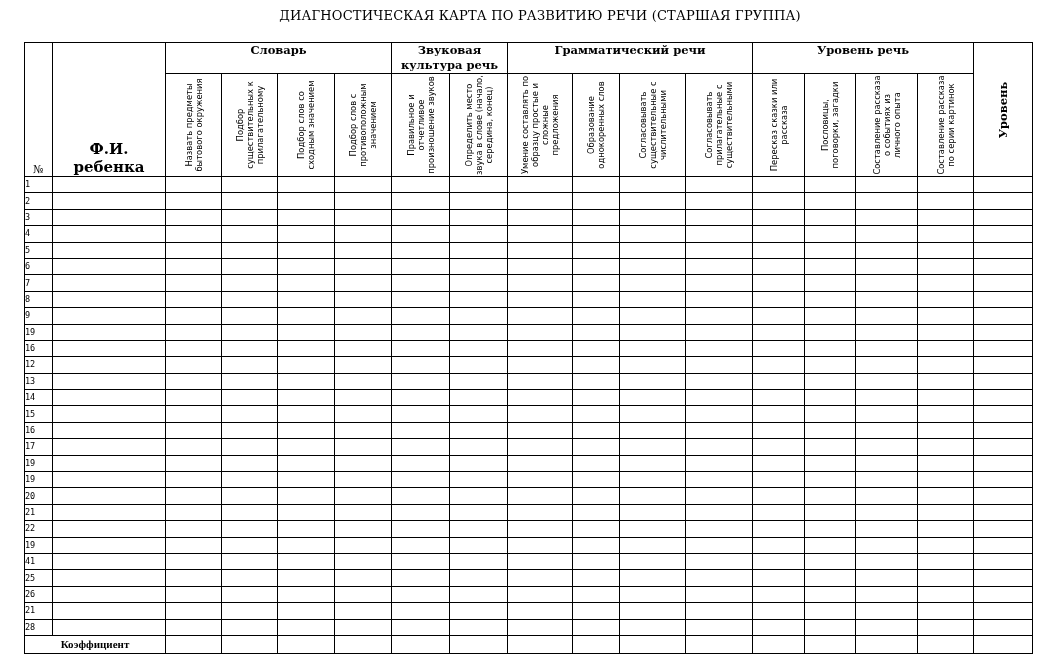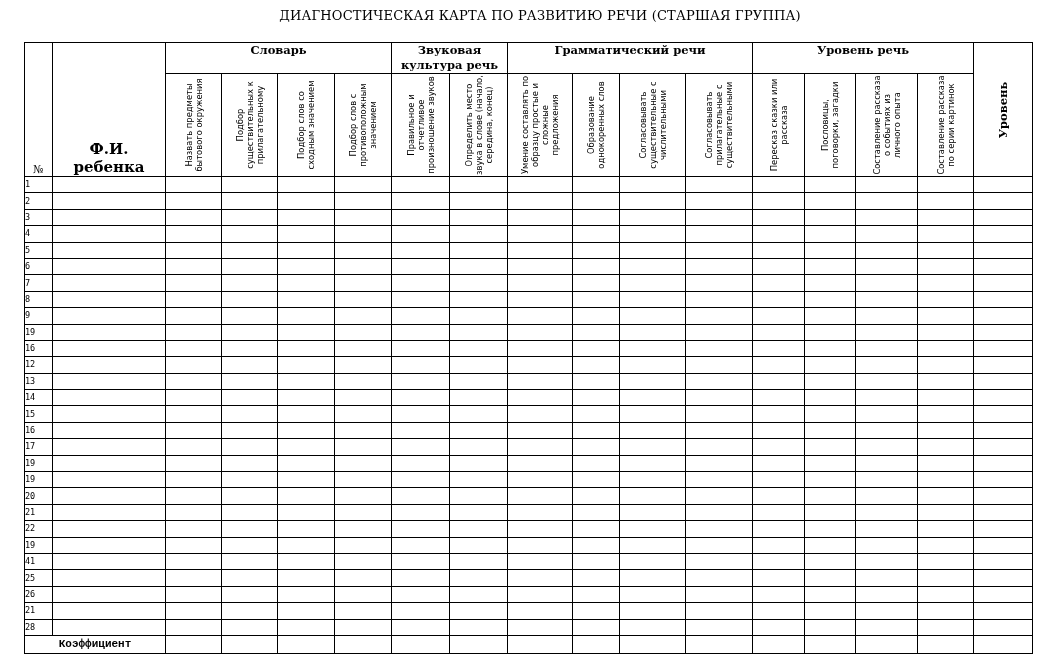--- a/index.html
+++ b/index.html
@@ -9,21 +9,21 @@
   table.card td, table.card th { border:1px solid #000; padding:0; margin:0; overflow:hidden; }
   th.group { font-family:"DejaVu Serif", serif; font-weight:bold; font-size:11.5px; vertical-align:top; text-align:center; line-height:15px; padding-top:2px; height:29px; }
   th.num-h { font-family:"DejaVu Serif", serif; font-size:11px; font-weight:normal; vertical-align:bottom; padding-bottom:10px; }
   th.name-h { font-family:"DejaVu Serif", serif; font-size:15px; font-weight:bold; vertical-align:bottom; padding-bottom:10px; }
   th.sub { height:102px; position:relative; font-weight:normal; }
   th.sub .vt { position:absolute; left:50%; top:50%; width:100px; transform:translate(-50%,-50%) rotate(-90deg); font-size:8.4px; line-height:10px; text-align:center; white-space:normal; }
   th.level { position:relative; font-weight:bold; }
   th.level .vt { position:absolute; left:50%; top:50%; transform:translate(-50%,-50%) rotate(-90deg); font-family:"DejaVu Serif", serif; font-size:11.5px; white-space:nowrap; }
   td.n { font-family:"DejaVu Sans Mono", monospace; font-size:8.5px; text-align:left; padding-left:7px; height:15.4px; line-height:15px; }
   td.cell { height:15.4px; }
-  td.coef { font-family:Liberation Mono, monospace; font-weight:bold; font-size:11px; text-align:center; height:17px; }
+  td.coef { font-family:Liberation Serif, serif; font-weight:bold; font-size:11px; text-align:center; height:17px; }
 </style>
 </head>
 <body>
 
 <div class="title">ДИАГНОСТИЧЕСКАЯ КАРТА ПО РАЗВИТИЮ РЕЧИ (СТАРШАЯ ГРУППА)</div>
 
 <table class="card">
   <colgroup>
     <col style="width:28px">
       <col style="width:113px">

